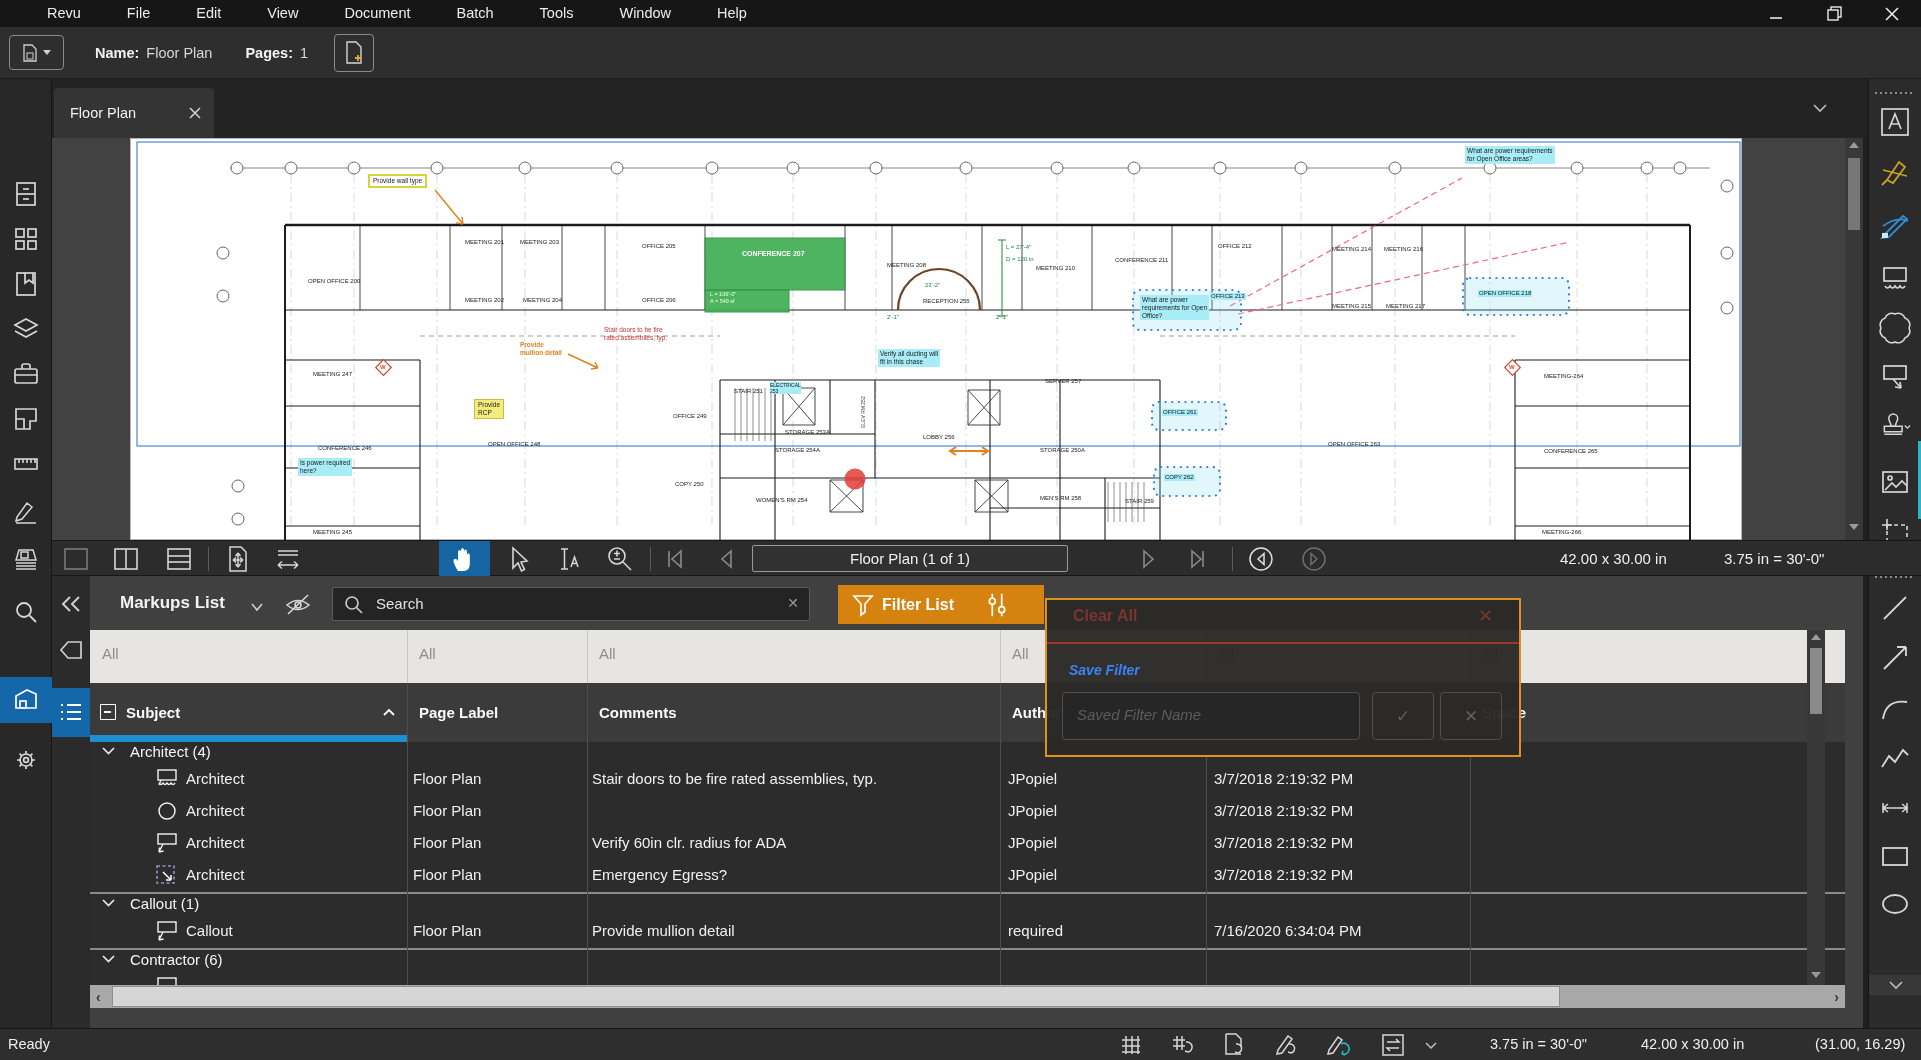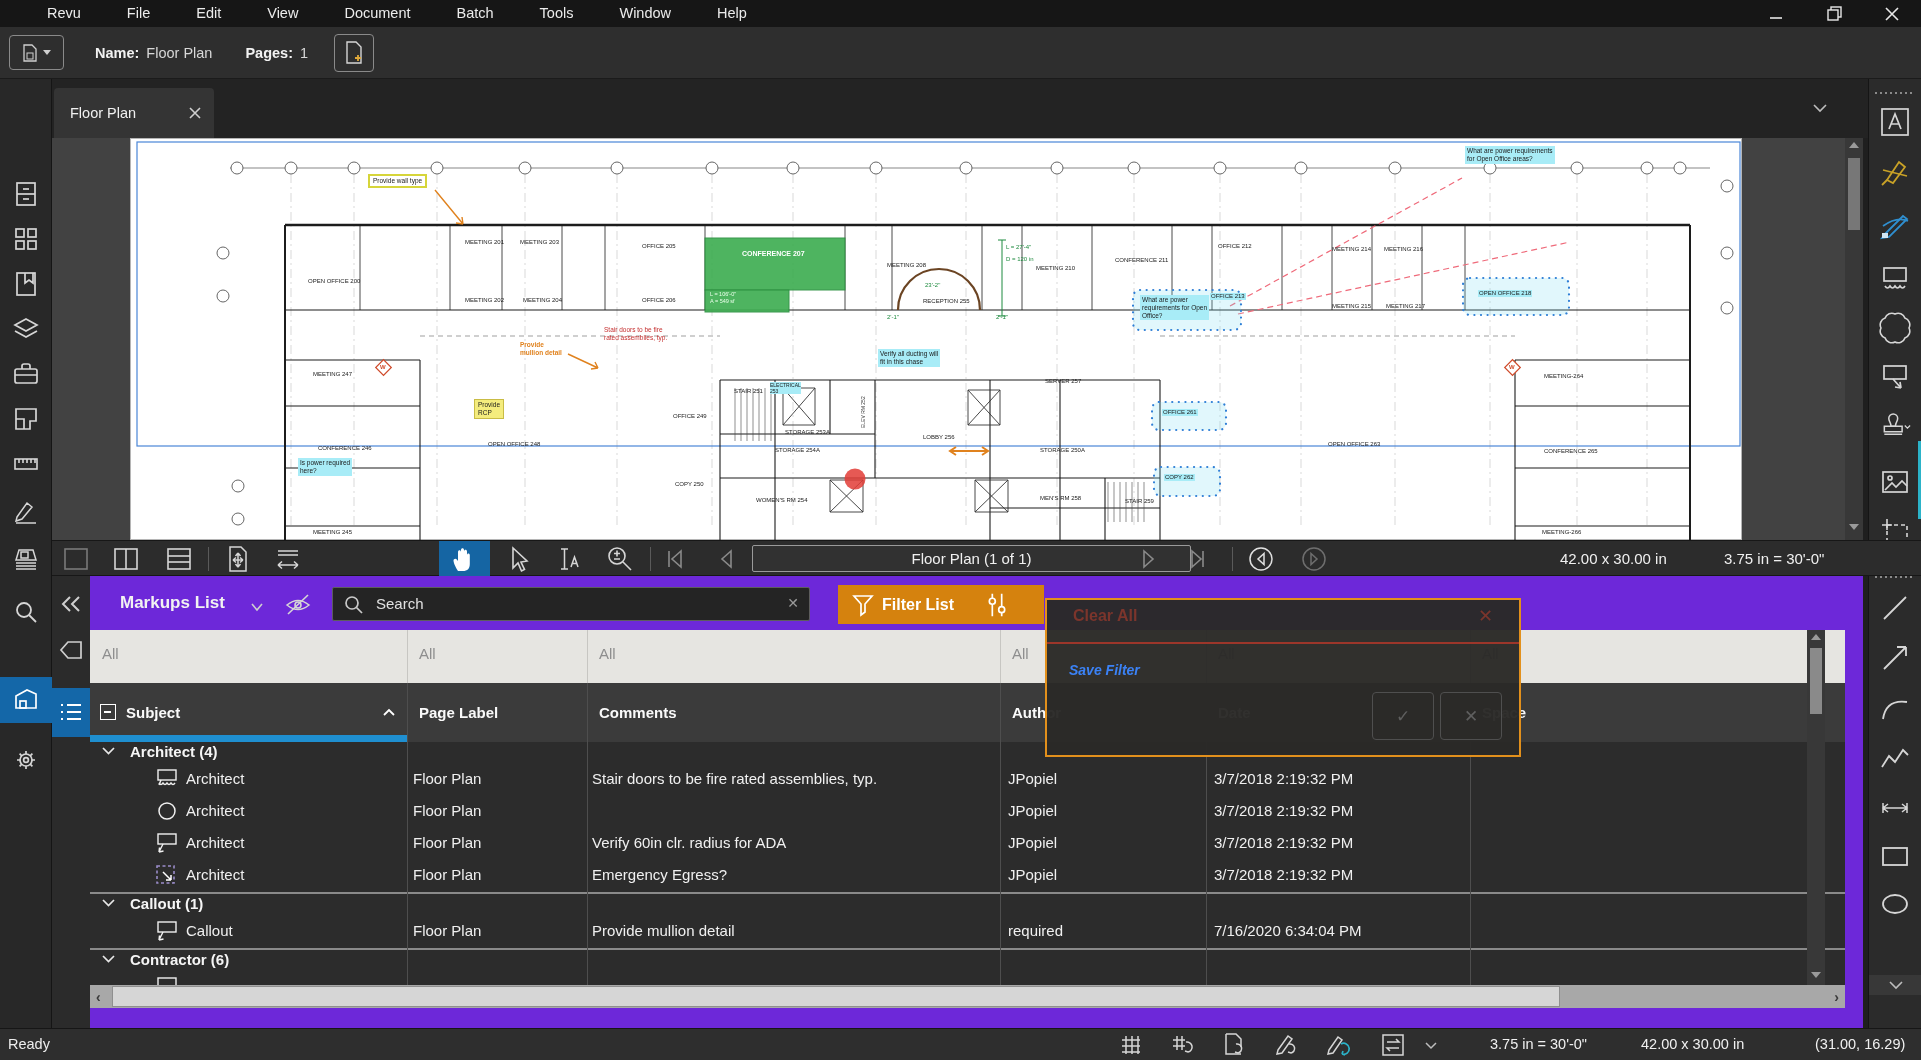--- a/index.html
+++ b/index.html
@@ -52,25 +52,25 @@
 
 #rightbar{position:absolute;left:1868px;top:79px;width:53px;height:949px;background:#2b2b2b;border-left:1px solid #151515}
 .ric{position:absolute;left:10px;width:32px;height:32px}
 .rdots{position:absolute;left:6px;width:40px;height:2px;background-image:repeating-linear-gradient(90deg,#8a8a8a 0 2px,transparent 2px 5px)}
 #rb-chev{position:absolute;left:0;bottom:33px;width:53px;height:20px;background:#383838;display:flex;align-items:center;justify-content:center}
 #rb-sliver{position:absolute;right:0;top:362px;width:3px;height:78px;background:#2bb3c9}
 
 #navbar{position:absolute;left:52px;top:540px;width:1869px;height:36px;background:#2c2c2c;border-top:1px solid #171717;border-bottom:1px solid #171717}
 .nic{position:absolute;top:4px;width:28px;height:28px}
 .nbtn-active{position:absolute;left:387px;top:0;width:51px;height:36px;background:#1565a3}
-#pagefield{position:absolute;left:700px;top:4px;width:439px;height:27px;border:1px solid #9a9a9a;border-radius:2px;background:#313131;text-align:center;font-size:15px;color:#f0f0f0;line-height:26px}
+#pagefield{position:absolute;left:700px;top:4px;width:316px;height:27px;border:1px solid #9a9a9a;border-radius:2px;background:#313131;text-align:center;font-size:15px;color:#f0f0f0;line-height:26px}
 .navtext{position:absolute;top:0;height:36px;line-height:36px;font-size:15px;color:#f0f0f0}
 .vsep{position:absolute;top:6px;width:1px;height:24px;background:#5a5a5a}
 
-#panel{position:absolute;left:52px;top:576px;width:1811px;height:452px;background:#6d28d9}
+#panel{position:absolute;left:52px;top:576px;width:1811px;height:452px;background:#404040}
 #pstrip{position:absolute;left:0;top:0;width:38px;height:452px;background:#2b2b2b}
 #plist-active{position:absolute;left:0;top:112px;width:38px;height:49px;background:#1467a8}
 #phead{position:absolute;left:38px;top:9px;width:1755px;height:45px}
 #ptitle{position:absolute;left:30px;top:8px;font-size:17px;font-weight:bold;color:#f2f2f2}
 #ptitle-chev{position:absolute;left:160px;top:18px}
 #searchbox{position:absolute;left:242px;top:2px;width:478px;height:34px;background:#242424;border:1px solid #5d5d5d;border-radius:2px}
 #searchbox .stext{position:absolute;left:43px;top:7px;font-size:15px;color:#e0e0e0}
 #searchx{position:absolute;right:10px;top:7px;color:#9a9a9a;font-size:14px}
 #filterbtn{position:absolute;left:748px;top:0px;width:206px;height:39px;background:#d5820e;display:flex;align-items:center}
 #filterbtn .flabel{font-size:16px;font-weight:bold;color:#fff;margin-left:8px}
@@ -79,21 +79,21 @@
 #frow{position:absolute;left:0;top:0;width:1755px;height:53px;background:#e6e5e1}
 .fcell{position:absolute;top:15px;font-size:15px;color:#8e8e8e}
 .fsep{position:absolute;top:0;width:1px;height:53px;background:#c7c6c2}
 #hrow{position:absolute;left:0;top:53px;width:1755px;height:59px;background:#3b3b3b}
 .hcell{position:absolute;top:0;height:59px;line-height:59px;font-size:15px;font-weight:bold;color:#fafafa}
 .hsep{position:absolute;top:0;width:1px;height:59px;background:#4e4e4e}
 #subject-underline{position:absolute;left:0;top:105px;width:317px;height:7px;background:#1f8fd0;z-index:3}
 #rowsarea{position:absolute;left:0;top:112px;width:1755px;height:243px;overflow:hidden;background:#2c2c2c}
 .colline{position:absolute;top:0;width:1px;height:243px;background:#4e4e4e}
 .grow{position:absolute;left:0;width:1755px;height:22px}
-.grow .glabel{position:absolute;left:40px;top:1px;font-size:15px;font-weight:bold;color:#f5f5f5}
+.grow .glabel{position:absolute;left:40px;top:1px;font-size:15px;font-weight:normal;color:#f5f5f5}
 .drow{position:absolute;left:0;width:1755px;height:32px}
 .dtext{position:absolute;top:6px;font-size:15px;color:#f0f0f0;white-space:nowrap}
 .gsep{position:absolute;left:0;width:1755px;height:2px;background:#8a8a8a}
 .rowicon{position:absolute;left:64px;top:3px;width:26px;height:26px}
 .gchev{position:absolute;left:12px;top:5px}
 
 #hscroll{position:absolute;left:0;top:355px;width:1755px;height:23px;background:#a8a8a8}
 #hthumb{position:absolute;left:22px;top:1px;width:1448px;height:21px;background:#d6d6d6;border:1px solid #8f8f8f}
 .harr{position:absolute;top:4px;font-size:14px;color:#3a3a3a;font-weight:bold}
 
@@ -824,20 +824,23 @@
     <div id="tvthumb"></div>
     <div class="scr-arrow down" style="position:absolute;left:4px;top:338px"></div>
   </div>
 </div>
 
 <div id="popup">
   <span id="clearall">Clear All</span>
   <span id="popupx">✕</span>
   <div id="popup-divider"></div>
   <span id="savefilter-label">Save Filter</span>
+  <div id="sf-input">
+    <span class="ph">Saved Filter Name</span>
+  </div>
   <div class="sf-btn" style="left:325px">✓</div>
   <div class="sf-btn" style="left:393px">✕</div>
 </div>
 
 <div id="statusbar">
   <span id="ready">Ready</span>
   <svg class="sic" style="left:1118px" viewBox="0 0 26 26">
       <path d="M4 8 h18 M4 14 h18 M4 20 h18 M8 4 v18 M14 4 v18 M20 4 v18" stroke="#d6d6d6" stroke-width="1.5" fill="none"></path>
     </svg>
   <svg class="sic" style="left:1170px" viewBox="0 0 26 26">

